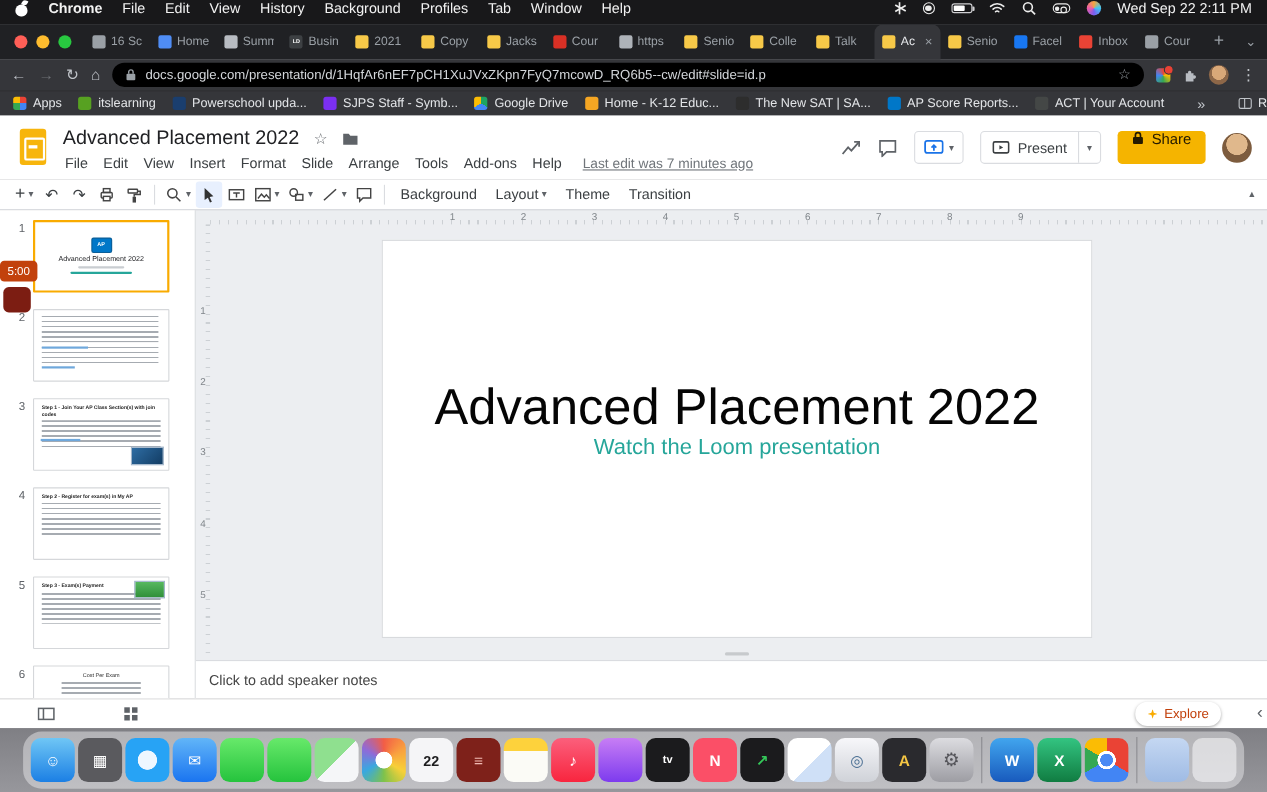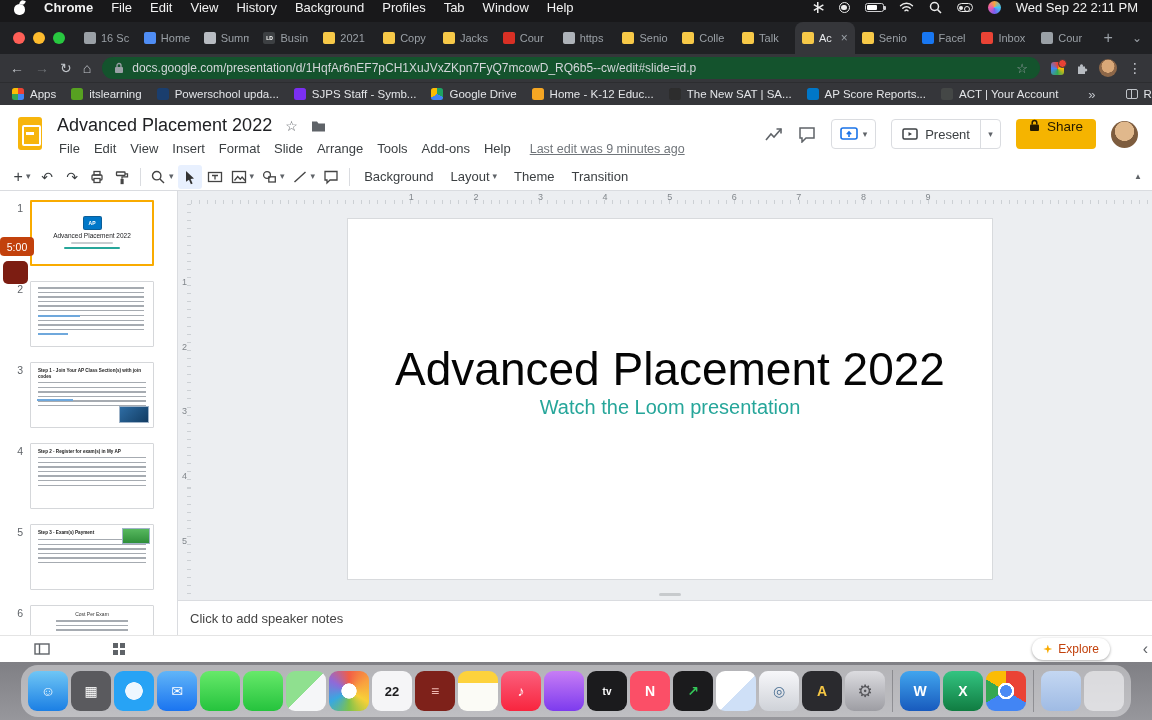--- a/index.html
+++ b/index.html
@@ -39,21 +39,21 @@
 .tab .lbl{overflow:hidden;white-space:nowrap;flex:1 1 auto}
 .tab .close{display:none}
 .tab.active{background:#35363a;color:#e8eaed;border-radius:8px 8px 0 0}
 .tab.active .close{display:block;font-size:12px;color:#9aa0a6}
 .newtab{width:28px;text-align:center;color:#9aa0a6;font-size:16px;align-self:center}
 .tabsearch{width:30px;text-align:center;color:#9aa0a6;font-size:12px;align-self:center}
 
 .addrbar{position:absolute;left:0;top:54px;width:1152px;height:28px;background:#35363a;display:flex;align-items:center;padding:0 10px;gap:11px;color:#c0c4c9}
 .nav-ic{font-size:14px}
 .nav-ic.dim{color:#6e7176}
-.urlpill{flex:1;height:22px;background:#14532d;border-radius:12px;display:flex;align-items:center;padding:0 12px;gap:8px;color:#d3d6da;font-size:12px}
+.urlpill{flex:1;height:22px;background:#000000;border-radius:12px;display:flex;align-items:center;padding:0 12px;gap:8px;color:#d3d6da;font-size:12px}
 .urlpill .url{flex:1;white-space:nowrap;overflow:hidden}
 .urlpill .star{color:#9aa0a6;font-size:13px}
 .ext-ic{width:13px;height:13px;border-radius:3px;background:conic-gradient(#ea4335,#fbbc04,#34a853,#4285f4,#ea4335);position:relative}
 .ext-ic::after{content:"";position:absolute;right:-3px;top:-3px;width:7px;height:7px;background:#e94235;border-radius:50%;border:1px solid #35363a}
 .avatar-sm{width:18px;height:18px;border-radius:50%;background:radial-gradient(circle at 50% 40%,#d9a878 0 45%,#8d6748 47%)}
 .kebab{font-size:14px}
 
 .bmbar{position:absolute;left:0;top:82px;width:1152px;height:23px;background:#35363a;border-top:1px solid #2c2d30;display:flex;align-items:center;padding:0 12px;gap:15px;font-size:11.5px;color:#e3e5e8}
 .bm{display:flex;align-items:center;gap:6px;white-space:nowrap}
 .bm .ic{width:12px;height:12px;border-radius:2.5px;flex:none}
@@ -351,21 +351,21 @@
     <span class="menu-item">File</span>
       <span class="menu-item">Edit</span>
       <span class="menu-item">View</span>
       <span class="menu-item">Insert</span>
       <span class="menu-item">Format</span>
       <span class="menu-item">Slide</span>
       <span class="menu-item">Arrange</span>
       <span class="menu-item">Tools</span>
       <span class="menu-item">Add-ons</span>
       <span class="menu-item">Help</span>
-    <span class="last-edit">Last edit was 9 minutes ago</span>
+    <span class="last-edit">Last edit was 7 minutes ago</span>
   </div>
   <div class="header-right">
     <svg width="19" height="17" viewBox="0 0 19 17" fill="none" stroke="#5f6368" stroke-width="1.6">
         <polyline points="2,14 7,8 10,11 17,3"></polyline>
         <polyline points="12.5,3 17,3 17,7.5"></polyline>
       </svg>
     <svg width="18" height="17" viewBox="0 0 18 17" fill="none" stroke="#5f6368" stroke-width="1.5">
         <path d="M2,2 h14 v10 h-8 l-4,4 v-4 h-2 z"></path>
       </svg>
     <div class="btn-outline meet-btn">

